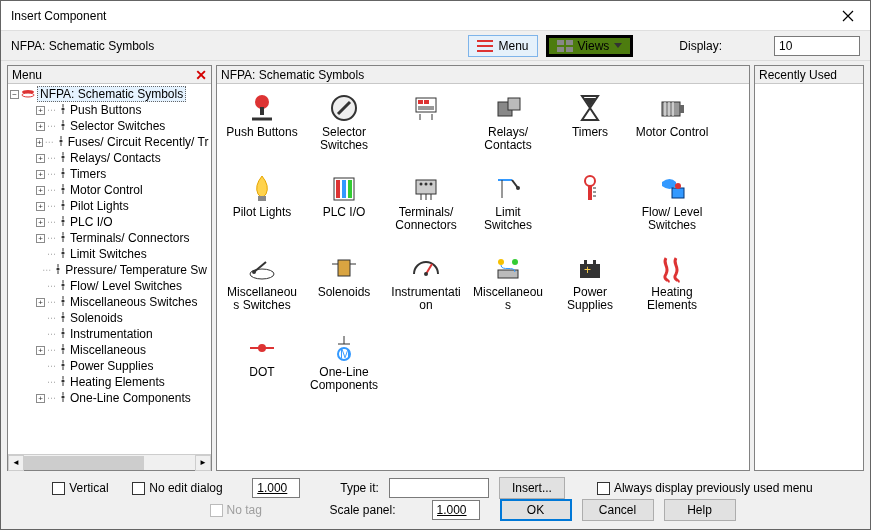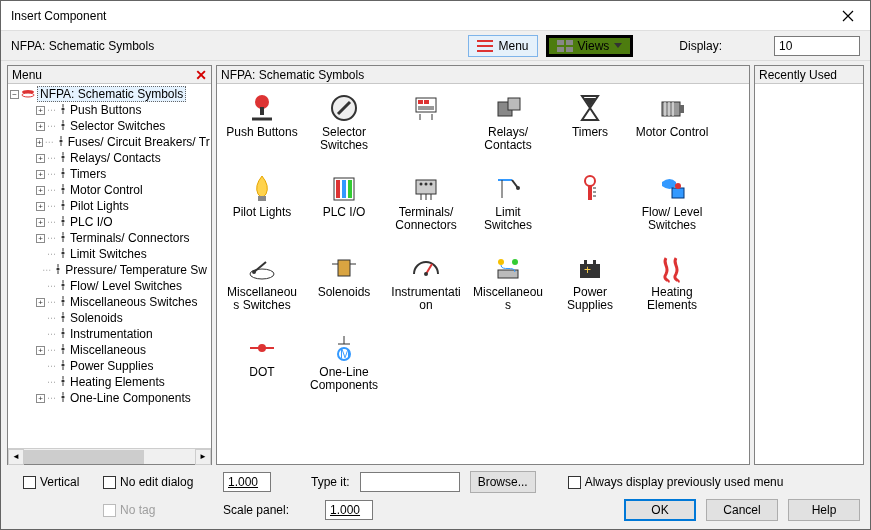--- a/index.html
+++ b/index.html
@@ -26,21 +26,21 @@
   .tree-row.child { margin-left:26px;}
   .tree-box { width:9px; height:9px; border:1px solid #8b8b8b; display:inline-flex; align-items:center; justify-content:center; font-size:8px; line-height:7px; color:#333; background:#fff;}
   .tree-label.sel { background:#e5f3ff; border:1px dotted #666; padding:0 2px;}
   .hscroll { height:16px; background:#f0f0f0; border-top:1px solid #cdcdcd; display:flex; align-items:center;}
   .hscroll .arr { width:16px; height:16px; border:1px solid #cdcdcd; display:flex; align-items:center; justify-content:center; font-size:8px; background:#f0f0f0;}
   .hscroll .thumb { height:14px; width:120px; background:#cdcdcd; margin-left:0;}
   .grid { flex:1; overflow:auto; padding:6px; display:grid; grid-template-columns:repeat(6, 78px); grid-auto-rows:76px; gap:4px 4px;}
   .tile { display:flex; flex-direction:column; align-items:center; justify-content:flex-start; text-align:center; padding-top:2px;}
   .tile .ico { width:32px; height:32px; display:flex; align-items:center; justify-content:center;}
   .tile .lab { margin-top:2px; line-height:13px; max-width:76px; word-wrap:break-word;}
-  .footer { background:#f0f0f0; padding:4px 10px 8px 22px; display:flex; flex-direction:column; gap:6px;}
+  .footer { background:#f0f0f0; padding:4px 10px 8px 4px; display:flex; flex-direction:column; align-items:center;}
   .frow { display:flex; align-items:center; gap:10px;}
   .chk { width:13px; height:13px; border:1px solid #333; background:#fff; display:inline-block; vertical-align:middle; margin-right:4px;}
   .txt-in { height:20px; border:1px solid #7a7a7a; background:#fff; padding:0 4px;text-decoration:underline;}
   .btn { height:22px; min-width:72px; border:1px solid #adadad; background:#e1e1e1; display:flex; align-items:center; justify-content:center;}
   .btn.def { border:1px solid #0078d7; box-shadow:inset 0 0 0 1px #0078d7;}
   .disabled { color:#9e9e9e;}
   .tri-down { width:0;height:0;border-left:4px solid transparent;border-right:4px solid transparent;border-top:5px solid #333; display:inline-block;}
 </style>
 </head>
 <body>
@@ -119,21 +119,21 @@
               <span class="tree-label">Selector Switches</span>
             </div>
             <div class="tree-row child">
               <span class="tree-box">+</span>
               <span style="color: rgb(153, 153, 153); font-size: 9px;">⋯</span>
               <span><svg width="10" height="10">
                   <circle cx="5" cy="5" r="1.6" fill="#333"></circle>
                   <line x1="5" y1="0" x2="5" y2="3" stroke="#333"></line>
                   <line x1="5" y1="7" x2="5" y2="10" stroke="#333"></line>
                 </svg></span>
-              <span class="tree-label">Fuses/ Circuit Breakers/ Tr</span>
+              <span class="tree-label">Fuses/ Circuit Recently/ Tr</span>
             </div>
             <div class="tree-row child">
               <span class="tree-box">+</span>
               <span style="color: rgb(153, 153, 153); font-size: 9px;">⋯</span>
               <span><svg width="10" height="10">
                   <circle cx="5" cy="5" r="1.6" fill="#333"></circle>
                   <line x1="5" y1="0" x2="5" y2="3" stroke="#333"></line>
                   <line x1="5" y1="7" x2="5" y2="10" stroke="#333"></line>
                 </svg></span>
               <span class="tree-label">Relays/ Contacts</span>
@@ -524,21 +524,21 @@
 
   <div class="footer">
     <div class="frow">
       <label style="width:70px"><span class="chk"></span><span>Vertical</span></label>
       <label style="width:110px"><span class="chk"></span><span>No edit dialog</span></label>
       <input class="txt-in" style="width: 48px;" value="1.000">
       <span style="width:20px"></span>
       <span>Type it:</span>
       <input class="txt-in" style="width: 100px;" value="">
       <div class="btn" style="min-width:66px">
-          <span>Browse...</span>
+          <span>Insert...</span>
         </div>
       <span style="width:12px"></span>
       <label><span class="chk"></span><span>Always display previously used menu</span></label>
     </div>
     <div class="frow">
       <span style="width:70px"></span>
       <label class="disabled" style="width:110px"><span class="chk" style="border-color:#bbb"></span><span>No tag</span></label>
       <span style="width:92px">Scale panel:</span>
       <input class="txt-in" style="width: 48px;" value="1.000">
       <span style="flex:1"></span>

